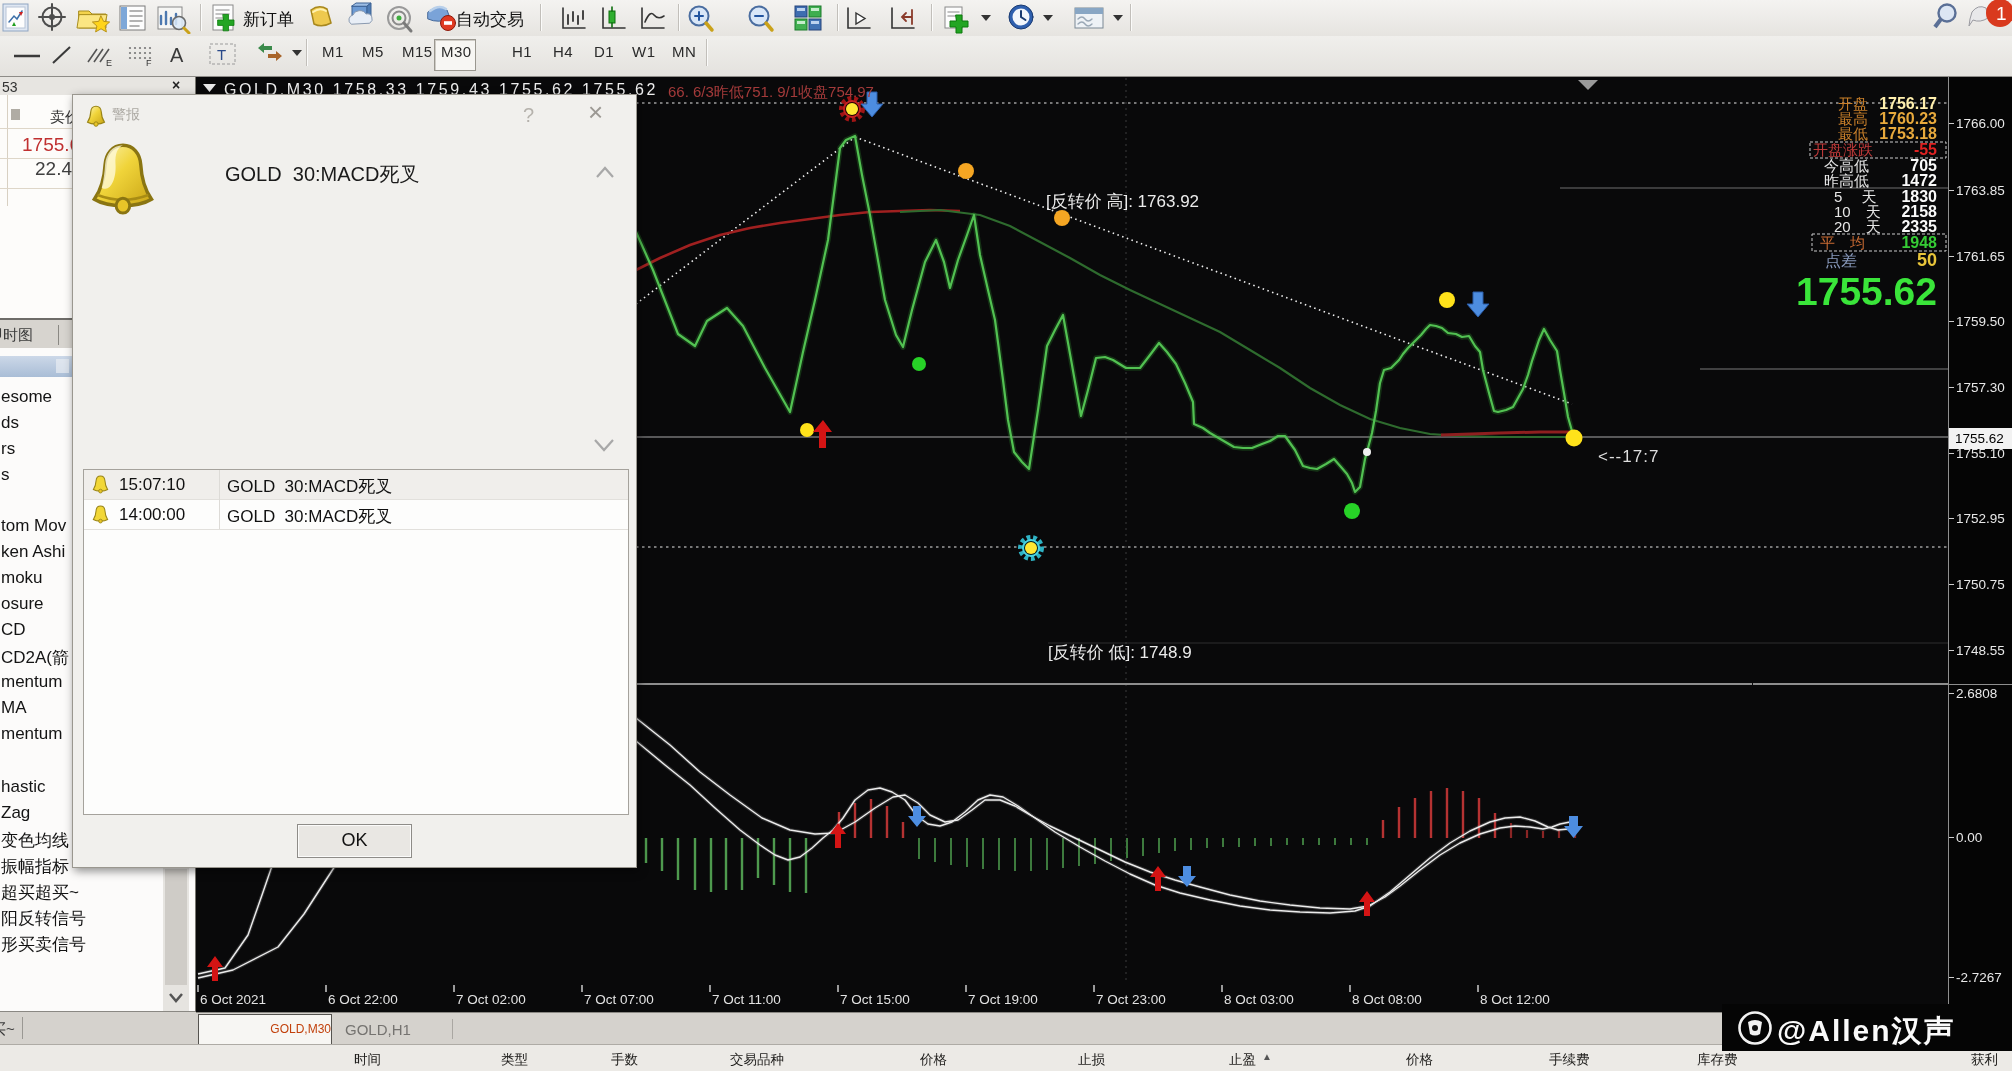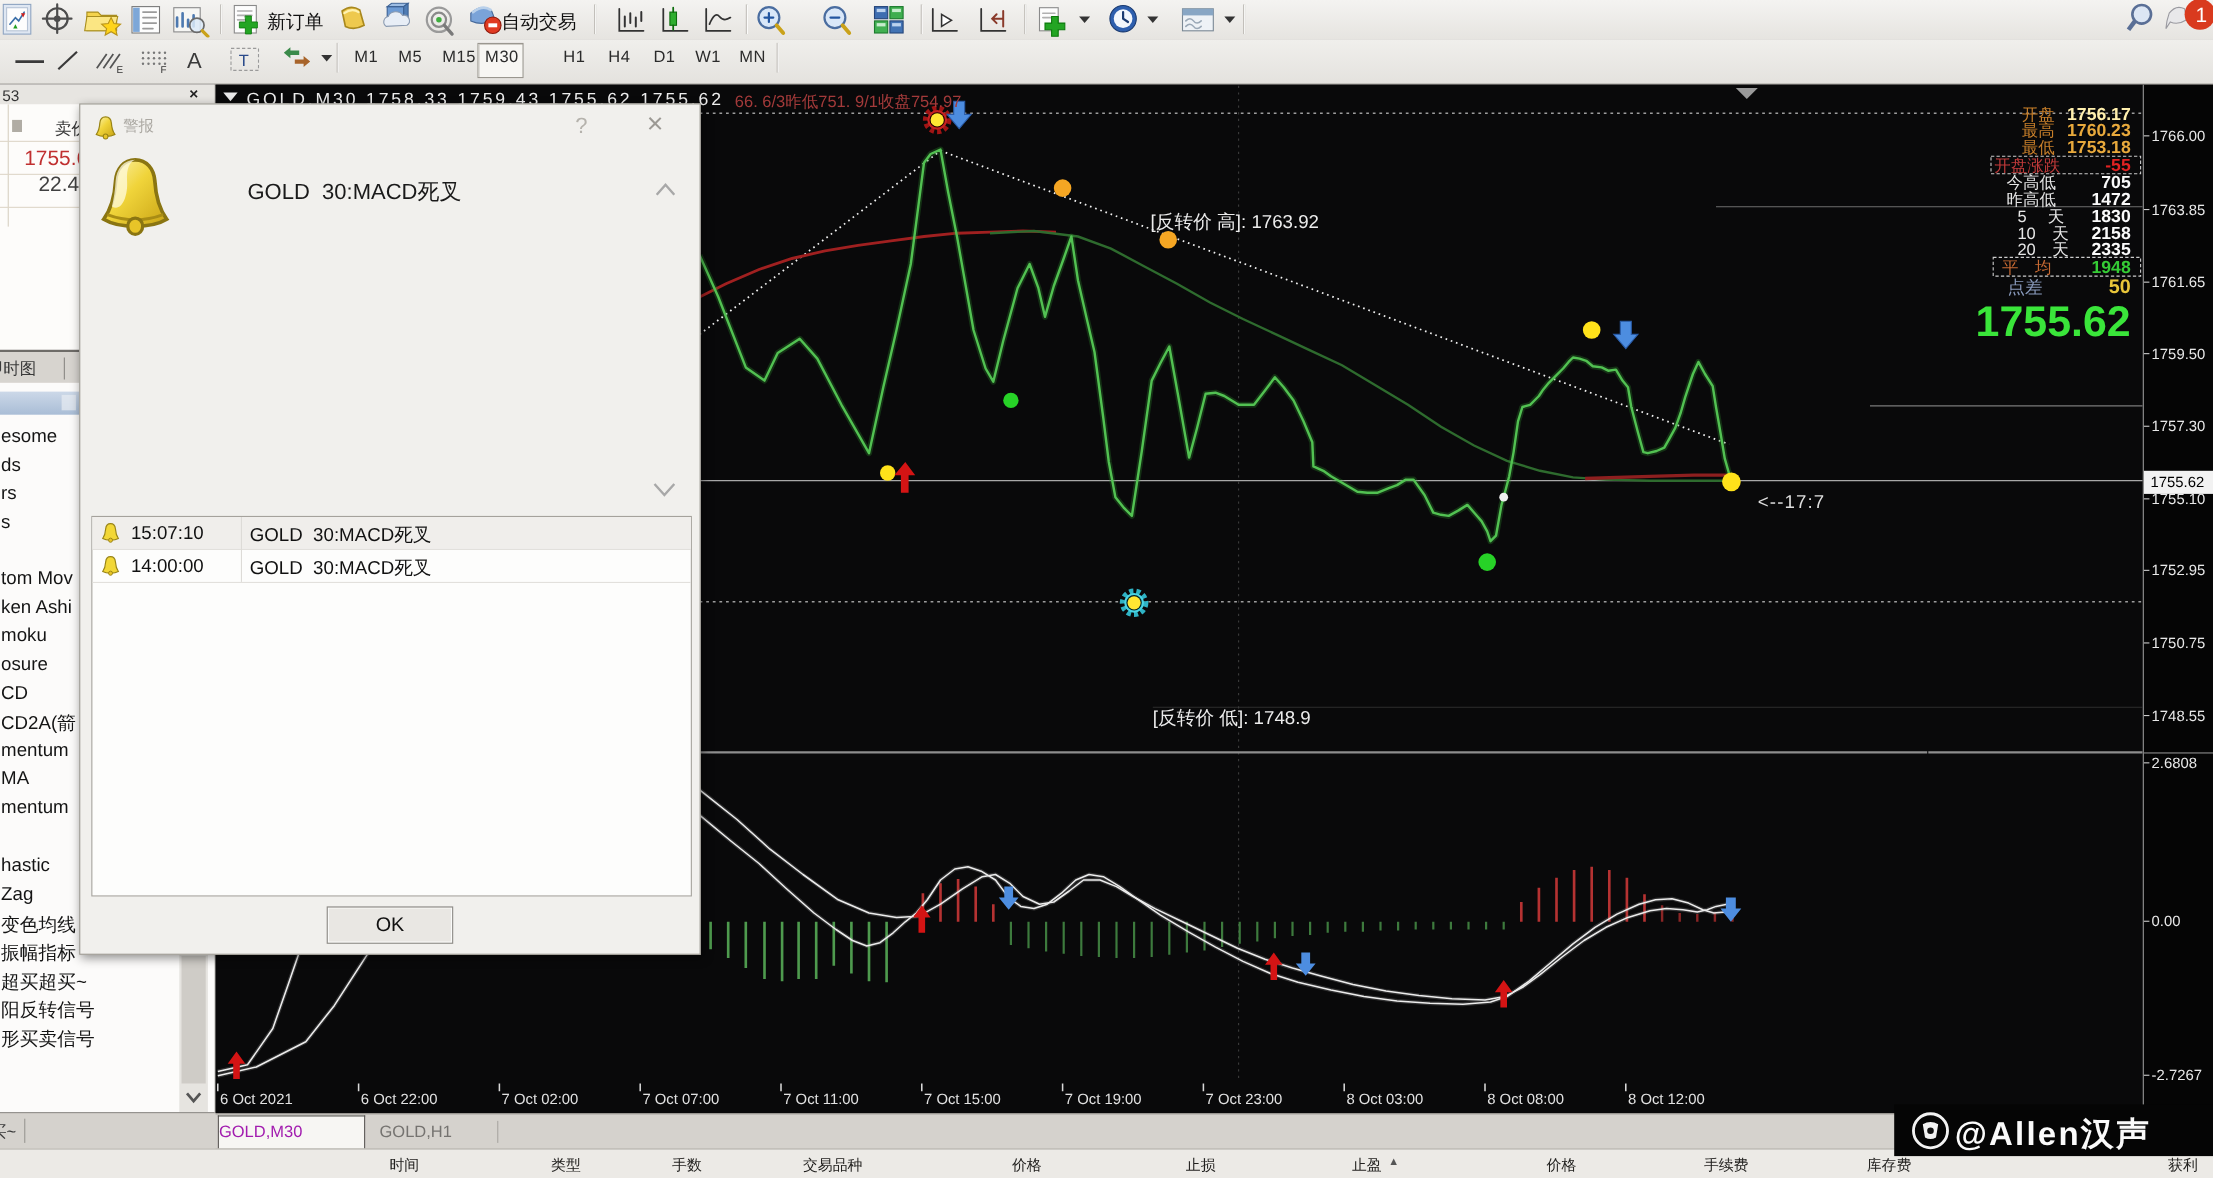--- a/index.html
+++ b/index.html
@@ -425,21 +425,21 @@
         <ellipse cx="16" cy="30.5" rx="3.4" ry="3.6" fill="#e8c428" stroke="#9a8516" stroke-width="1.6"></ellipse>
       </svg>
       <span class="abs" style="left:35px;top:5px;font-size:17px;color:#111">15:07:10</span>
   <span class="abs" style="left:143px;top:5px;font-size:17px;color:#111">GOLD&nbsp;&nbsp;30:MACD死叉</span>
   <span class="abs" style="left:35px;top:35px;font-size:17px;color:#111">14:00:00</span>
   <span class="abs" style="left:143px;top:35px;font-size:17px;color:#111">GOLD&nbsp;&nbsp;30:MACD死叉</span>
  </div>
  <div class="abs" style="left:224px;top:729px;width:113px;height:32px;background:#e9e7e3;border:1px solid #8e8c88;box-shadow:inset 0 0 0 1px #fbfbfa;text-align:center;line-height:31px;font-size:18px;color:#111">OK</div>
 </div>
 <div id="tabbar" class="abs">
- <div class="abs" style="left:198px;top:1px;width:132px;height:31px;background:#f7f6f3;border:1px solid #55534f;border-bottom:none;text-align:left;line-height:29px;font-size:15px;color:#a21caf">GOLD,M30</div>
+ <div class="abs" style="left:198px;top:1px;width:132px;height:31px;background:#f7f6f3;border:1px solid #55534f;border-bottom:none;text-align:right;line-height:29px;font-size:12px;color:#c2410c">GOLD,M30</div>
  <span class="abs" style="left:345px;top:8px;font-size:15px;color:#757370">GOLD,H1</span>
  <div class="abs" style="left:452px;top:6px;width:1px;height:20px;background:#aaa7a2"></div>
 </div>
 <div id="thead" class="abs">
  <span class="thl" style="left:354px">时间</span>
  <span class="thl" style="left:501px">类型</span>
  <span class="thl" style="left:611px">手数</span>
  <span class="thl" style="left:730px">交易品种</span>
  <span class="thl" style="left:920px">价格</span>
  <span class="thl" style="left:1078px">止损</span>

